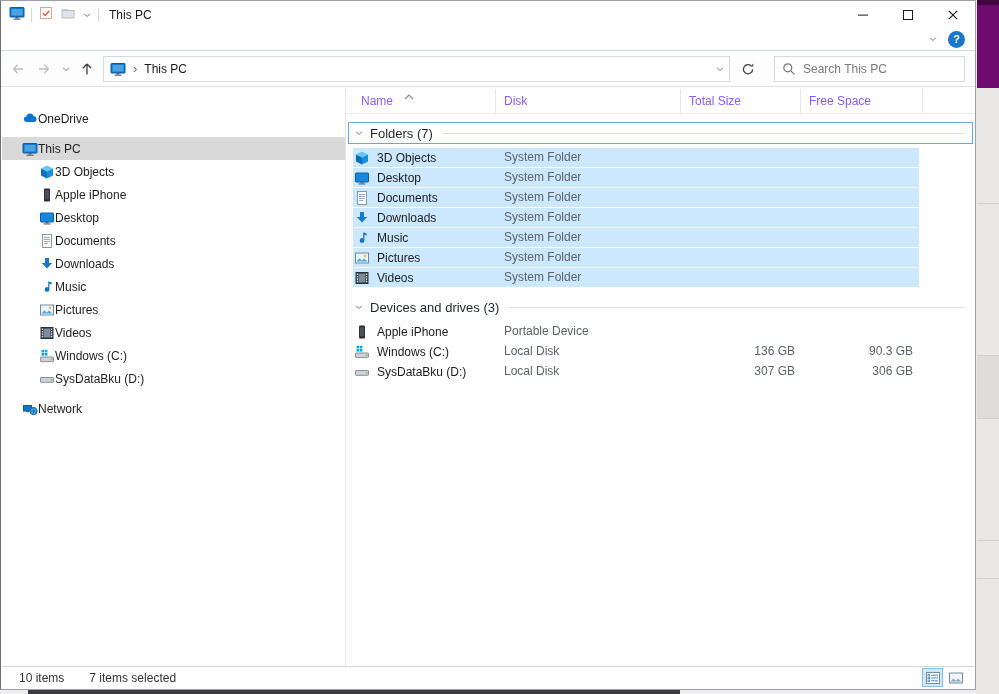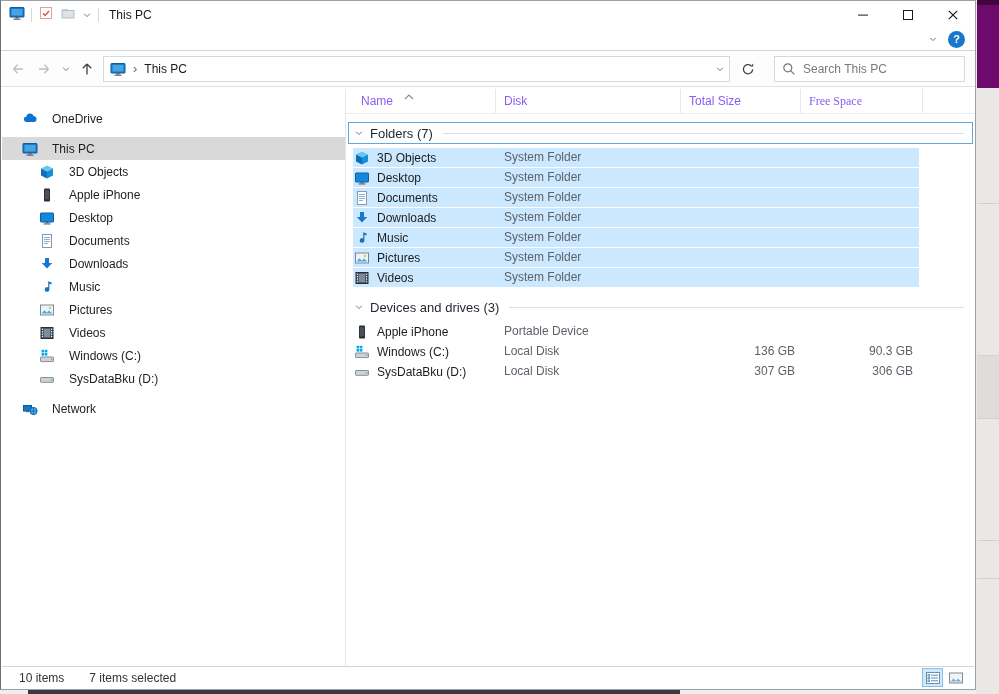--- a/index.html
+++ b/index.html
@@ -53,33 +53,33 @@
   .refresh-btn { width:28px; height:26px; display:flex; align-items:center; justify-content:center; margin-left:4px; }
   .search-box { display:flex; align-items:center; height:26px; flex:1; margin-left:12px; background:#fff;
                 border:1px solid #d9d9d9; padding:0 6px; gap:6px; }
   .search-box input { border:none; outline:none; flex:1; font-size:12px; font-family:"Liberation Sans",sans-serif;
                       color:#333; background:transparent; }
   .search-box input::placeholder { color:#7a7a7a; }
 
   
   .content { position:absolute; top:88px; left:1px; right:1px; bottom:23px; display:flex; }
   .sidebar { width:344px; border-right:1px solid #e6e6e6; padding-top:18px; overflow:hidden; }
-  .side-item { display:flex; align-items:center; height:23px; padding-left:20px; gap:14px; font-size:12px; color:#1e1e1e; cursor:default; }
+  .side-item { display:flex; align-items:center; height:23px; padding-left:20px; gap:0; font-size:12px; color:#1e1e1e; cursor:default; }
   .side-item.ind { padding-left:37px; }
   .side-item.sect { margin-top:7px; }
   .side-item.sel { background:#d9d9d9; }
 
   .main { position:relative; flex:1; overflow:hidden; }
   .col-headers { display:flex; height:25px; align-items:center; font-size:12px; color:#8b5cf6;
                  border-bottom:1px solid #ececec; position:relative; }
   .col-h { height:100%; display:flex; align-items:center; border-right:1px solid #e7e7e7; }
   .col-h.name  { width:150px; padding-left:15px; position:relative; }
   .col-h.type  { width:185px; padding-left:8px; }
   .col-h.total { width:120px; padding-left:8px; }
-  .col-h.free  { width:122px; padding-left:8px;font-family:Liberation Serif, serif; }
+  .col-h.free  { width:122px; padding-left:8px; }
   .sort-caret { position:absolute; left:58px; top:0px; color:#8a8a8a; }
   .sort-caret svg { width:10px; height:6px; }
 
   .group-header { display:flex; align-items:center; height:22px; margin:8px 0 4px 2px; width:625px;
                   border:1px solid transparent; font-size:13px; color:#1f2630; }
   .group-header.focused { border-color:#66a6dc; }
   .group-header .chev { margin-left:5px; color:#5a6470; }
   .group-header .g-label { margin-left:6px; white-space:nowrap; }
   .group-header .g-rule { flex:1; height:1px; background:#dcdde0; margin:0 8px 0 10px; }
 

